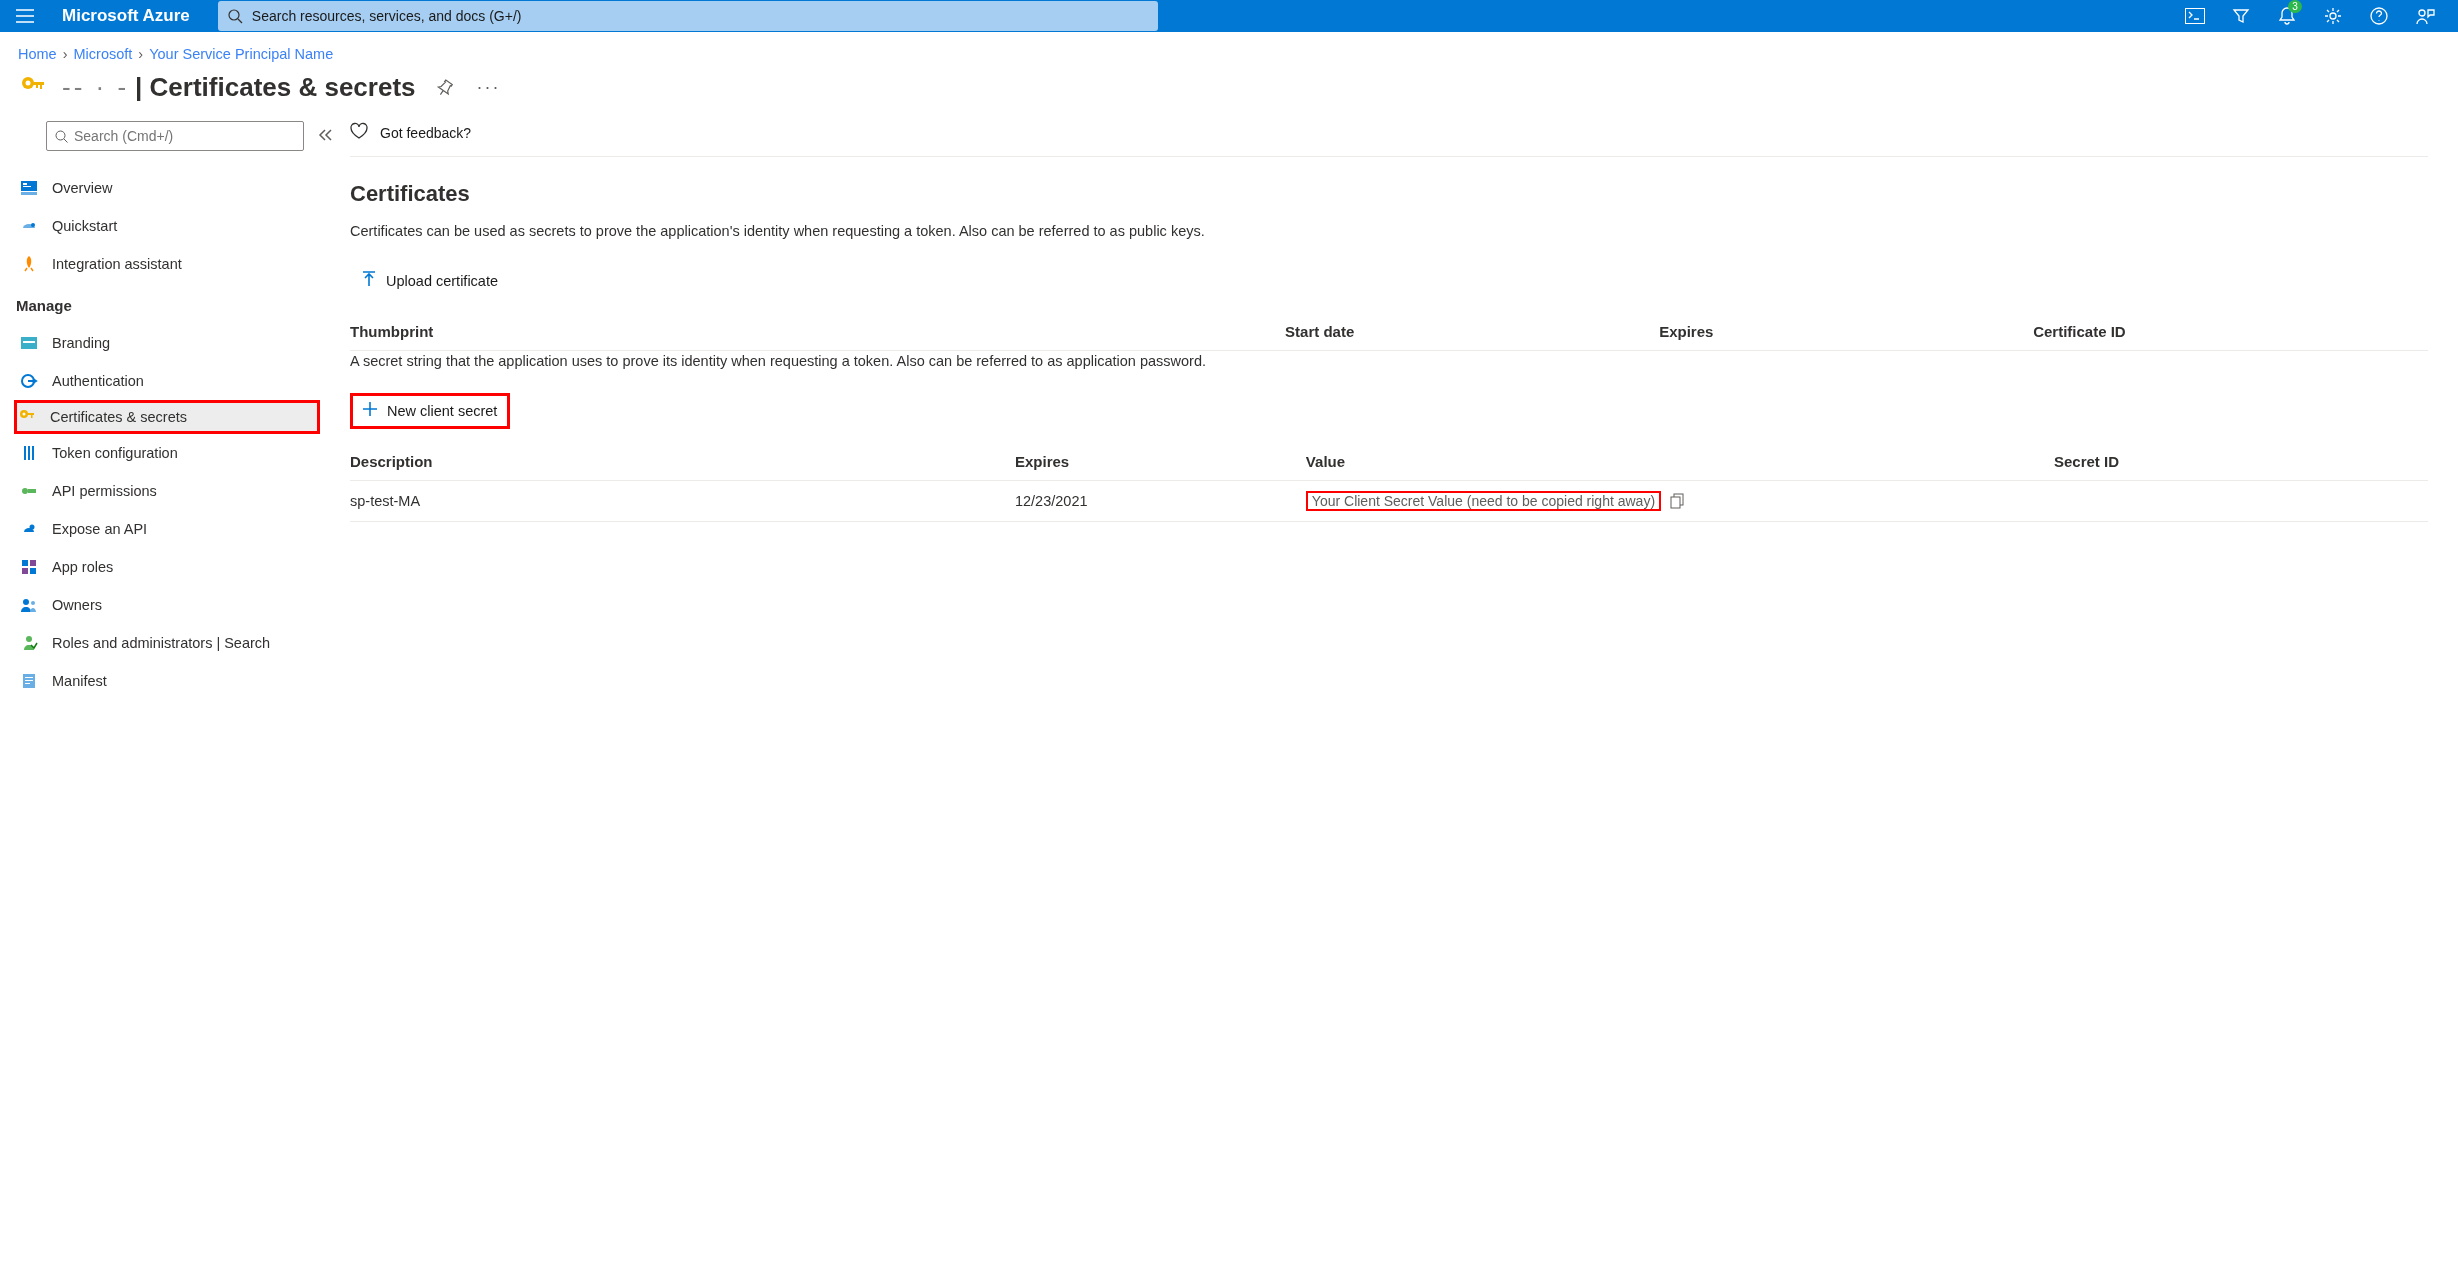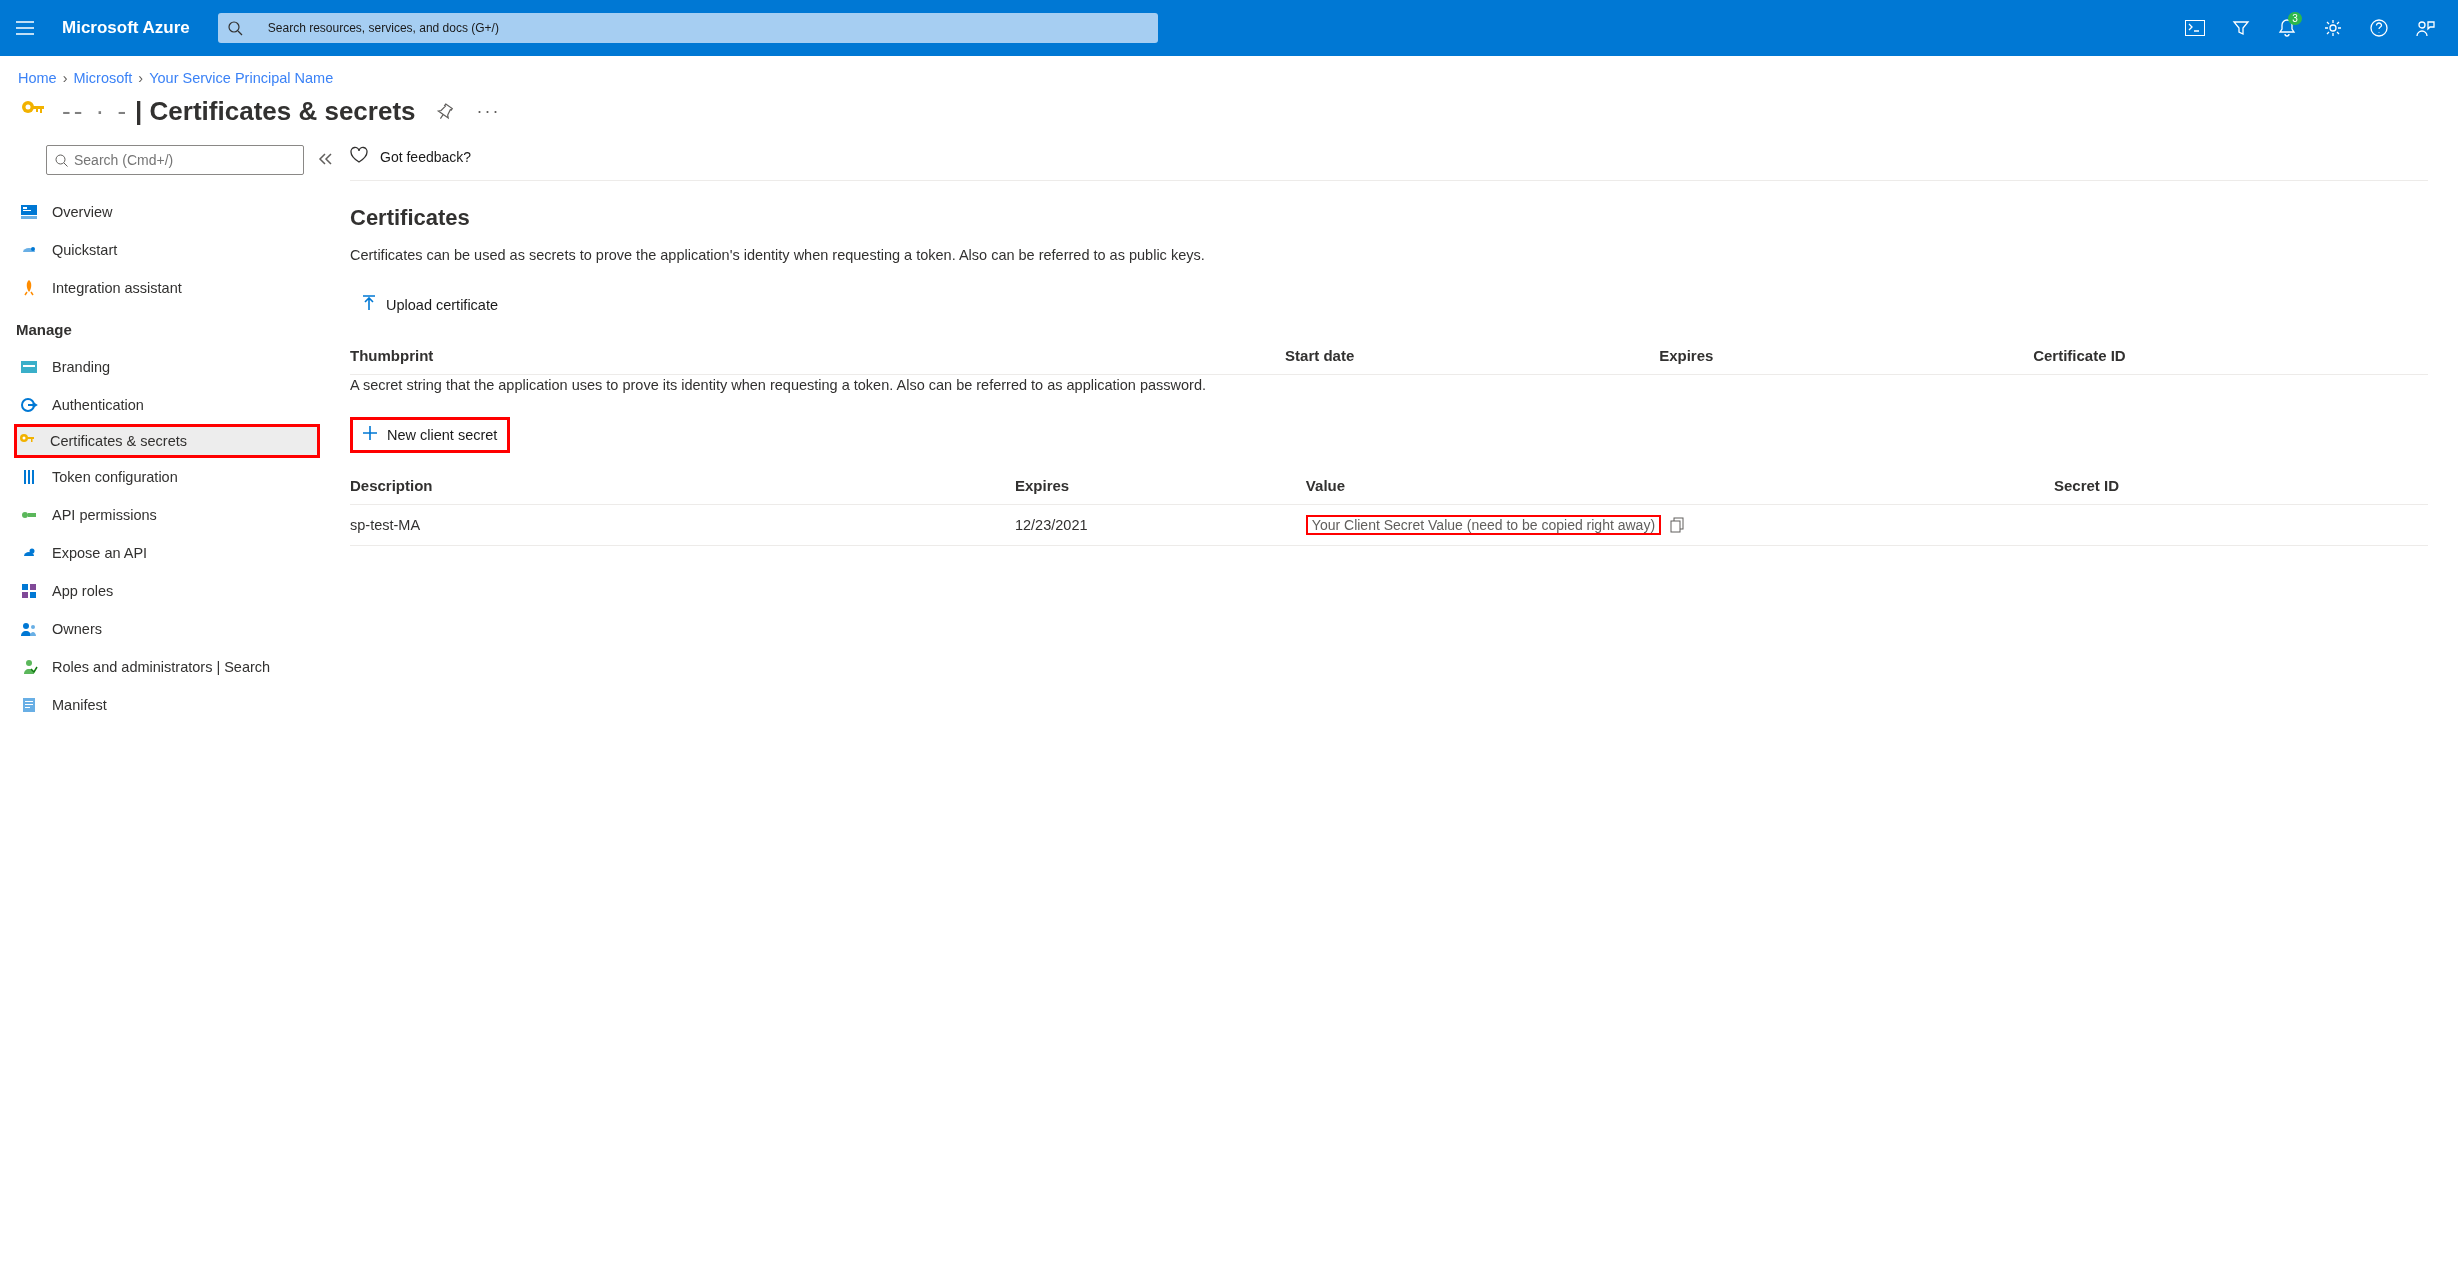--- a/index.html
+++ b/index.html
@@ -7,21 +7,21 @@
   body {
     font-family: "Segoe UI", Arial, sans-serif;
     font-size: 14px;
     color: #323130;
     background: #ffffff;
     overflow: hidden;
   }
 
   
   .topbar {
-    height: 56px;
+    height: 32px;
     background: #0078d4;
     display: flex;
     align-items: center;
     color: #fff;
     padding: 0 8px;
     gap: 10px;
   }
   .hamburger {
     width: 34px; height: 34px;
     display:flex; align-items:center; justify-content:center;
@@ -42,24 +42,23 @@
     border-radius: 3px;
     display:flex;
     align-items:center;
     padding: 0 10px;
     gap:10px;
   }
   .searchbar input {
     flex:1;
     border:none;
     background:transparent;
-    font-size:12px;
+    font-size:14px;
     color:#be185d;
     outline:none;
-    margin-left:16px;
   }
   .searchbar input::placeholder { color:#1a1a1a; }
   .topbar-spacer { flex:1; }
   .topbar-icons {
     display:flex;
     align-items:center;
     gap: 4px;
     padding-right:4px;
   }
   .topbar-icon {

